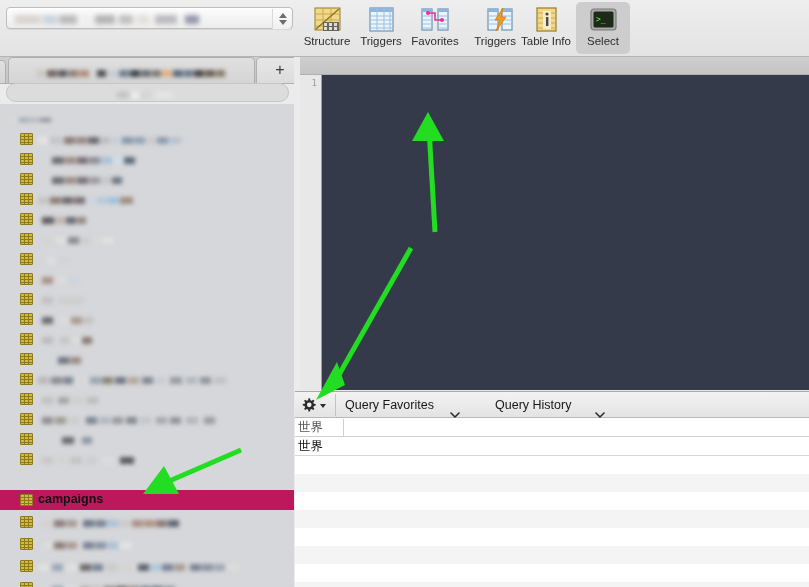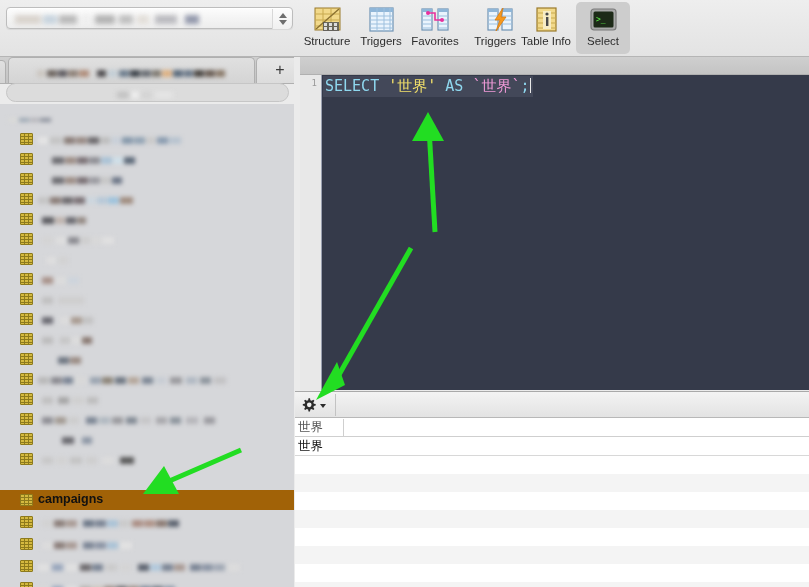--- a/index.html
+++ b/index.html
@@ -197,21 +197,21 @@
     left: 0; top: 104px;
     width: 294px; height: 483px;
     background: #d6d7da;
     overflow: hidden;
   }
   .sb-row {
     position: absolute;
     left: 0;
     width: 294px; height: 20px;
   }
-  .sb-row.selected { background: #a16207; text-decoration: underline; }
+  .sb-row.selected { background: #be185d; text-decoration: underline; }
   .sb-icon {
     position: absolute;
     left: 20px; top: 4px;
     width: 13px; height: 12px;
   }
   .tblicon {
     width: 13px; height: 12px;
     background: #d4b93f;
     border: 1px solid #8d7a1c;
     box-sizing: border-box;
@@ -974,36 +974,51 @@
   </div>
 
   <div class="splitter2"></div>
 
   <div class="editor-toolbar-top"></div>
 
   <div class="editor">
     <div class="gutter">
       <div class="lineno">1</div>
     </div>
-    <div class="codeline"><span class="tok-kw">SELECT</span><span> </span><span class="tok-str">'世界'</span><span> </span><span class="tok-kw">AS</span><span> </span><span class="tok-id">`世界`</span><span class="tok-pun">;</span><span class="caret"></span></div>
   </div>
 
   <div class="res-toolbar">
     <div class="gear-btn">
       <span class="gear-glyph">
         <svg width="17" height="17" viewBox="0 0 17 17">
           <path d="M8.5 1.3 L10 1.3 L10.35 3.2 A5.6 5.6 0 0 1 11.7 3.8 L13.3 2.7 L14.4 3.8 L13.3 5.4 A5.6 5.6 0 0 1 13.85 6.75 L15.7 7.1 L15.7 8.6 L13.85 8.95 A5.6 5.6 0 0 1 13.3 10.3 L14.4 11.9 L13.3 13 L11.7 11.9 A5.6 5.6 0 0 1 10.35 12.5 L10 14.4 L8.5 14.4 L8.15 12.5 A5.6 5.6 0 0 1 6.8 11.9 L5.2 13 L4.1 11.9 L5.2 10.3 A5.6 5.6 0 0 1 4.65 8.95 L2.8 8.6 L2.8 7.1 L4.65 6.75 A5.6 5.6 0 0 1 5.2 5.4 L4.1 3.8 L5.2 2.7 L6.8 3.8 A5.6 5.6 0 0 1 8.15 3.2 Z" fill="#2b2b2b"></path>
           <circle cx="9.25" cy="7.85" r="2.3" fill="#f0f0f0"></circle>
         </svg>
       </span>
       <span class="gear-caret"></span>
     </div>
     <div class="gear-sep"></div>
 
-
+    <div class="popup" style="left:50px;width:120px;">
+      <span>Query Favorites</span>
+      <span class="pcaret" style="left:105px;">
+        <svg width="10" height="6" viewBox="0 0 10 6">
+            <path d="M1 1 L5 5 L9 1" fill="none" stroke="#2b2b2b" stroke-width="1.6" stroke-linecap="round" stroke-linejoin="round"></path>
+          </svg>
+      </span>
+    </div>
+
+    <div class="popup" style="left:200px;width:118px;">
+      <span>Query History</span>
+      <span class="pcaret" style="left:100px;">
+        <svg width="10" height="6" viewBox="0 0 10 6">
+            <path d="M1 1 L5 5 L9 1" fill="none" stroke="#2b2b2b" stroke-width="1.6" stroke-linecap="round" stroke-linejoin="round"></path>
+          </svg>
+      </span>
+    </div>
   </div>
 
   <div class="grid">
 
     <div class="stripe plain" style="top:38px;"></div>
     <div class="stripe alt" style="top:56px;"></div>
     <div class="stripe plain" style="top:74px;"></div>
     <div class="stripe alt" style="top:92px;"></div>
     <div class="stripe plain" style="top:110px;"></div>
     <div class="stripe alt" style="top:128px;"></div>

